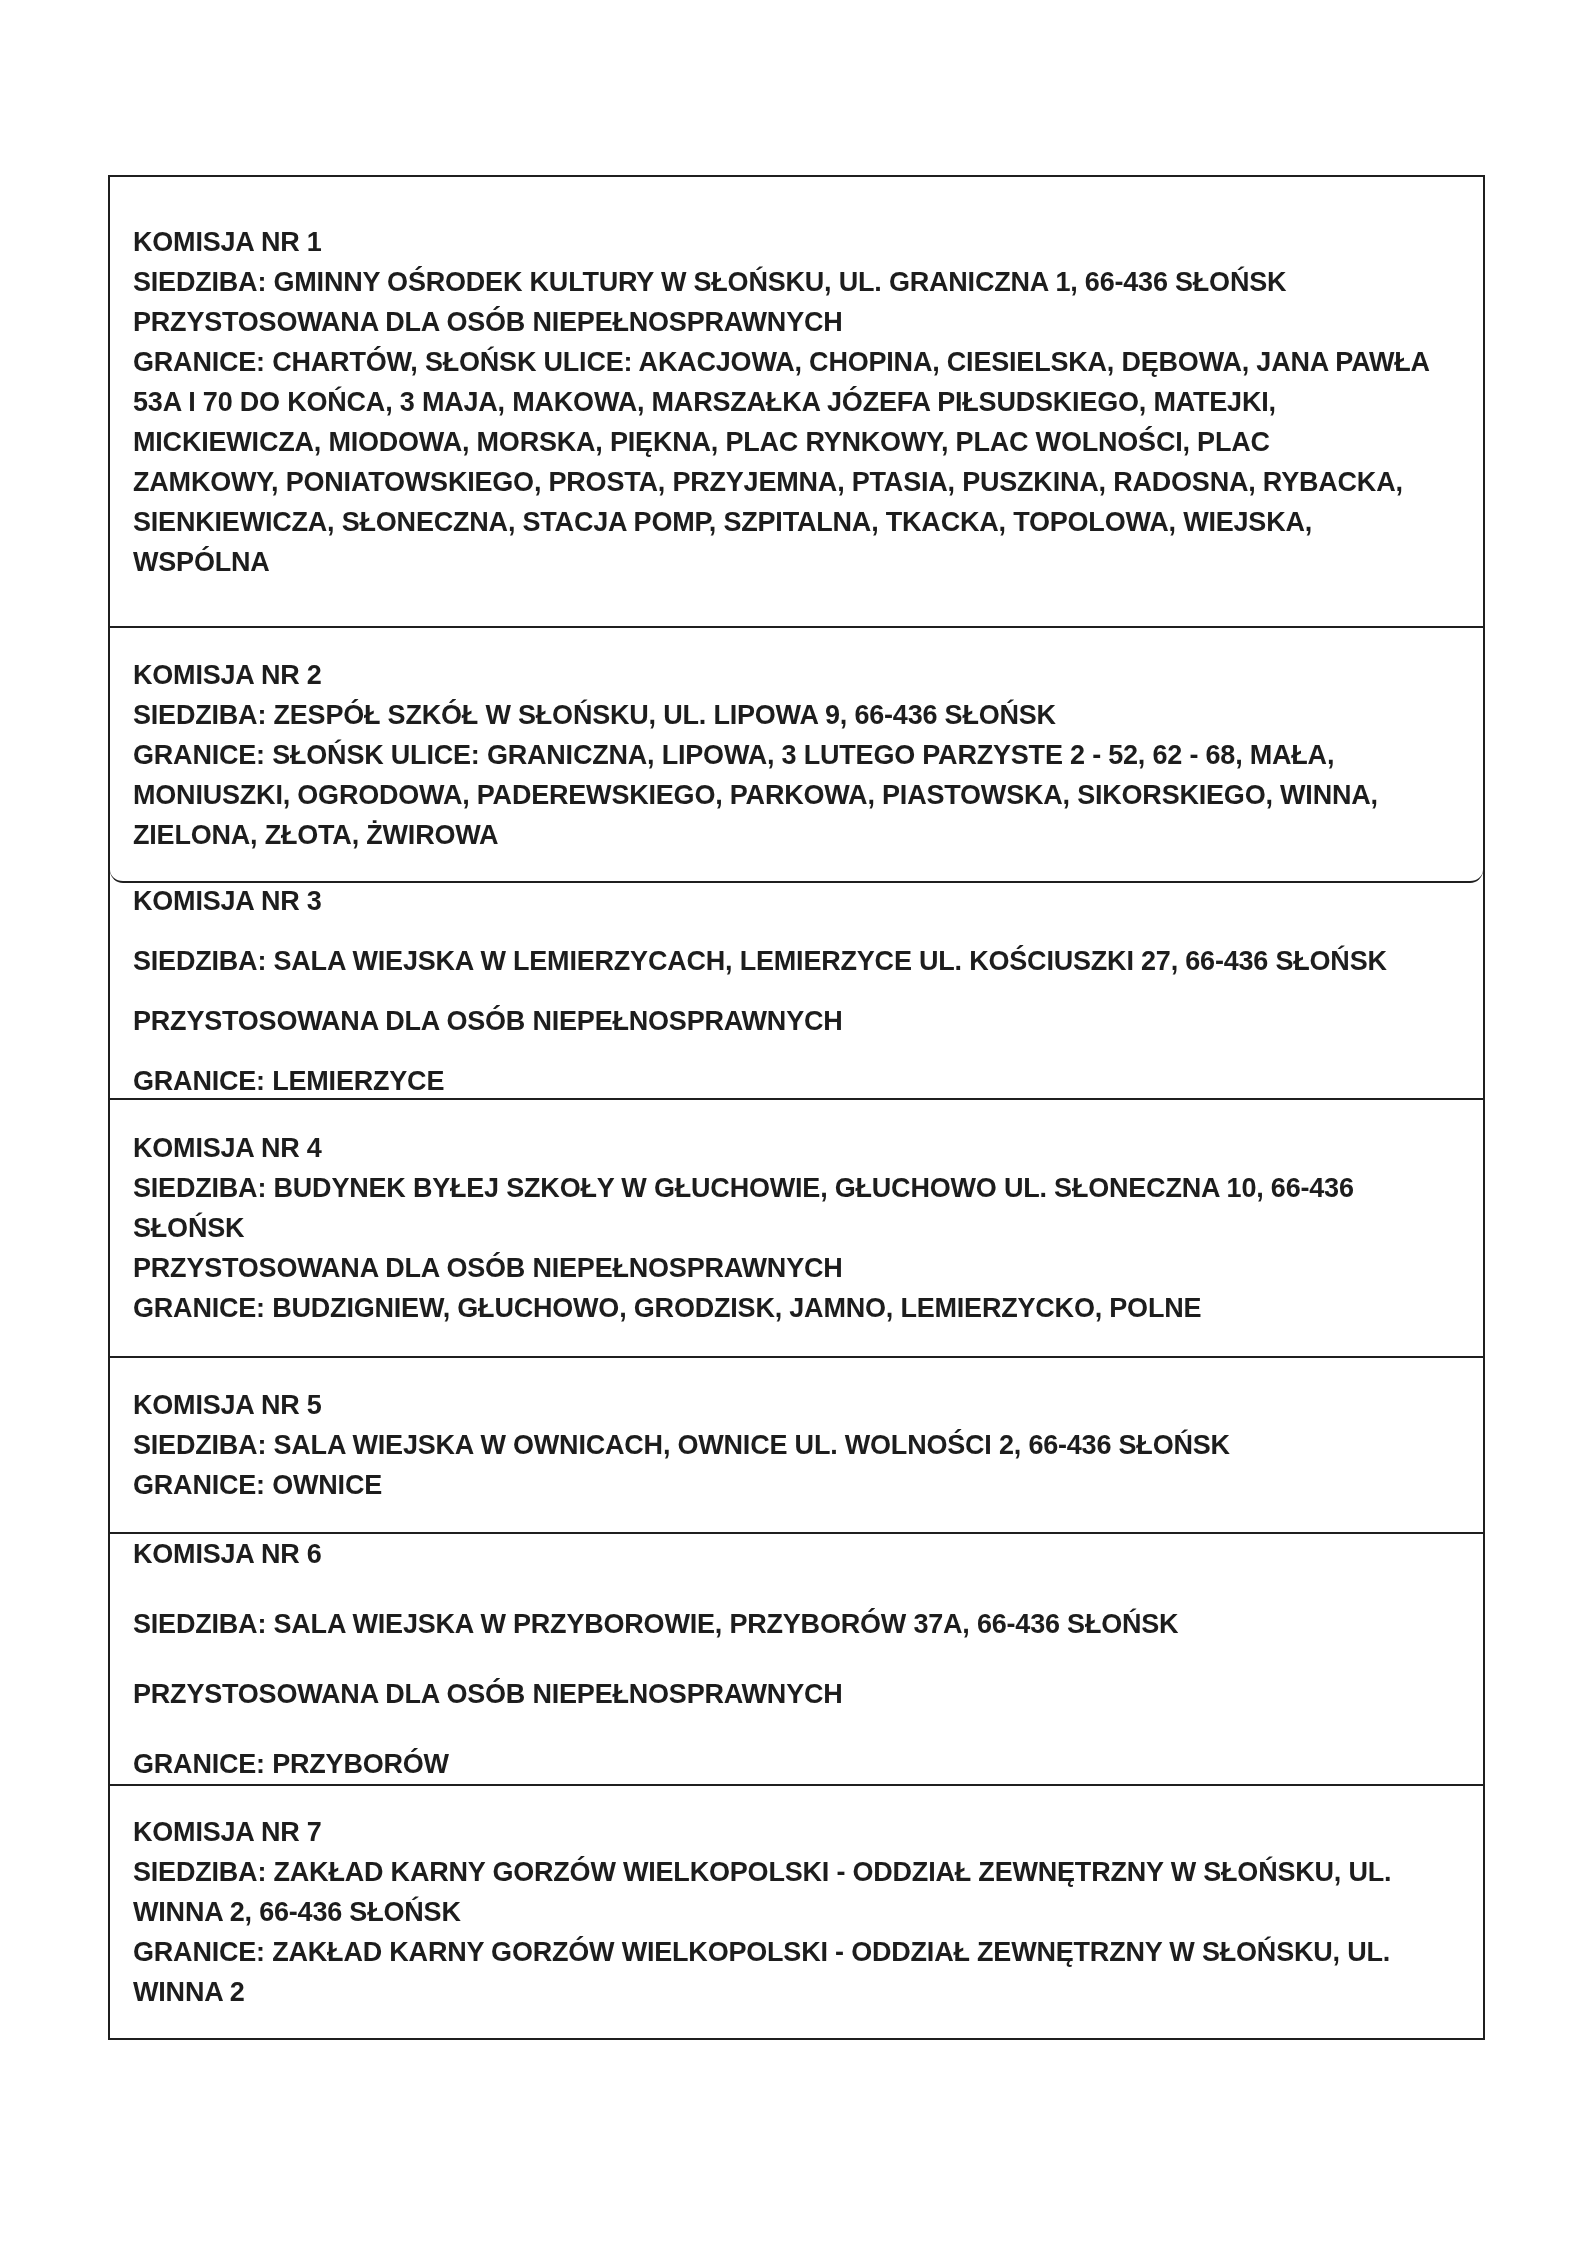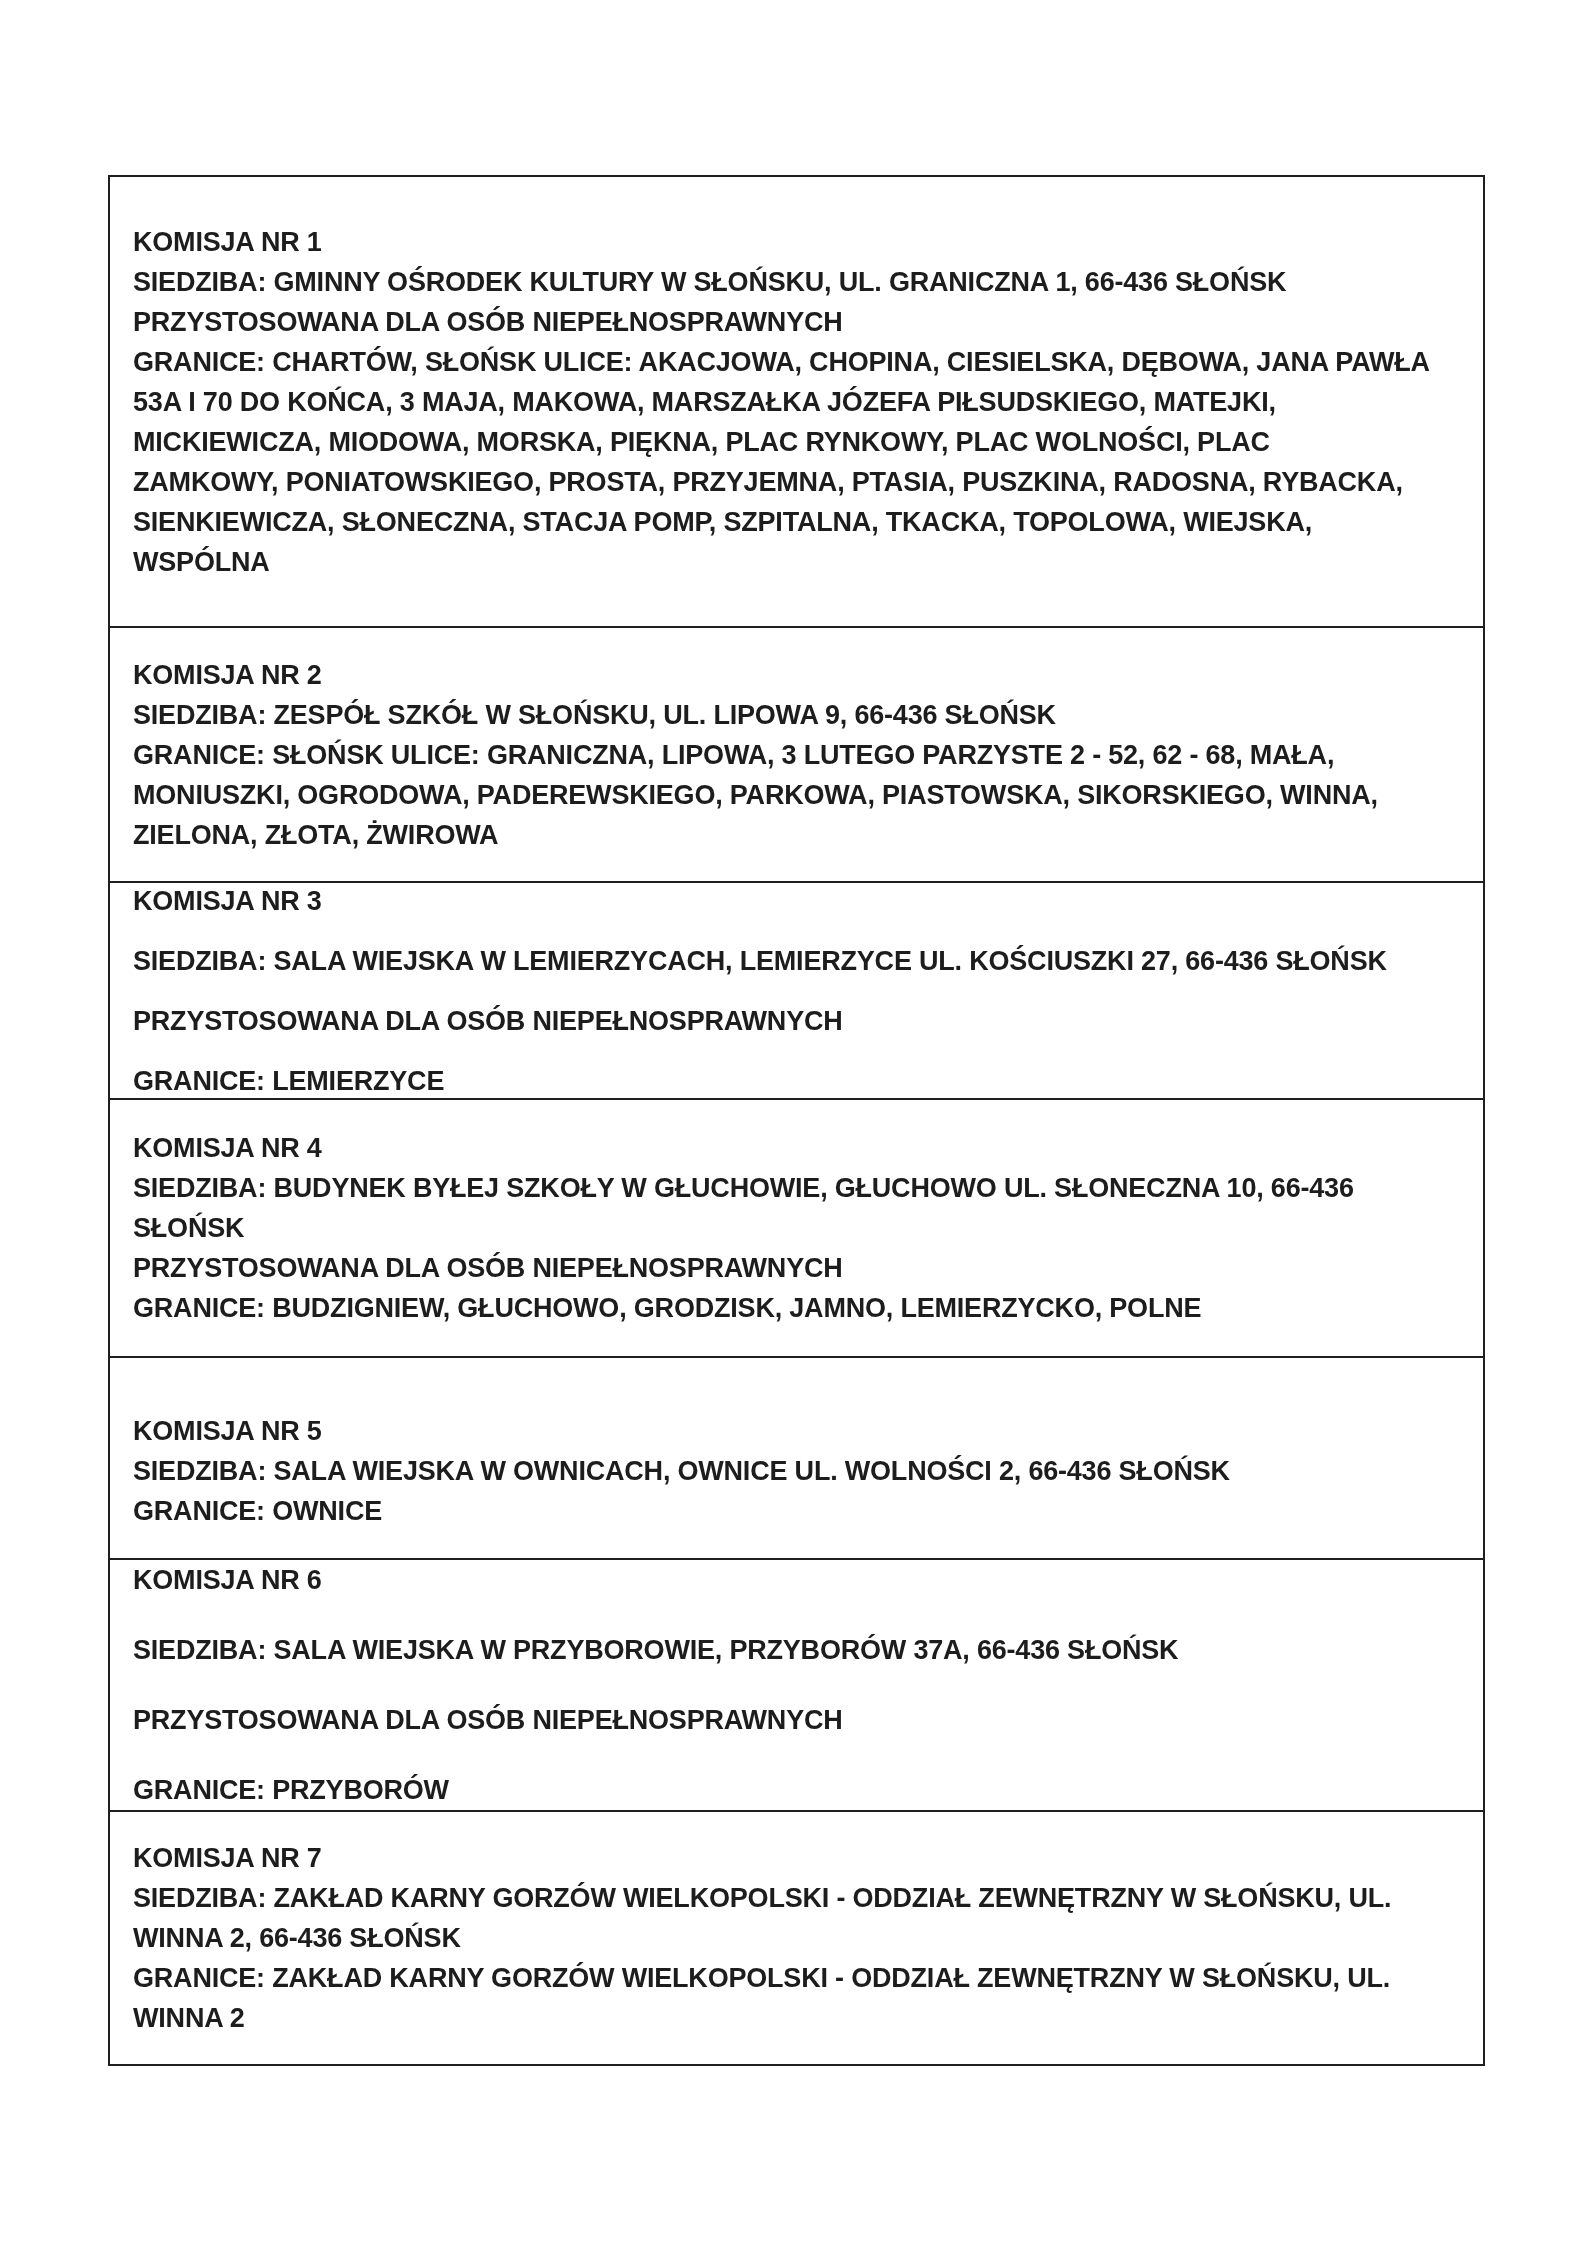--- a/index.html
+++ b/index.html
@@ -35,24 +35,24 @@
     display:flex;
     flex-direction:column;
     justify-content:center;
     overflow:hidden;
   }
   .commission-box:last-child{
     border-bottom:none;
   }
   
   .commission-box:nth-child(1){height:451px;}
-  .commission-box:nth-child(2){height:255px;}
+  .commission-box:nth-child(2){height:255px;border-radius:13px;}
   .commission-box:nth-child(3){height:217px;gap:20px;}
   .commission-box:nth-child(4){height:258px;}
-  .commission-box:nth-child(5){height:176px;margin-top:26px;}
+  .commission-box:nth-child(5){height:176px;}
   .commission-box:nth-child(6){height:252px;justify-content:space-between;}
   .commission-box:nth-child(7){height:252px;}
   .line{
     font-size:27px;
     font-weight:700;
     line-height:40px;
     letter-spacing:-0.2px;
     color:var(--text);
     white-space:nowrap;
   }

